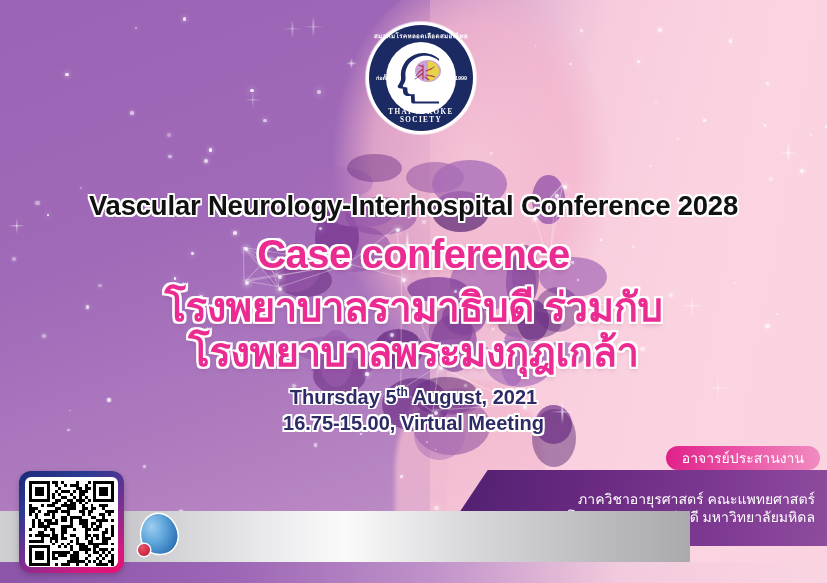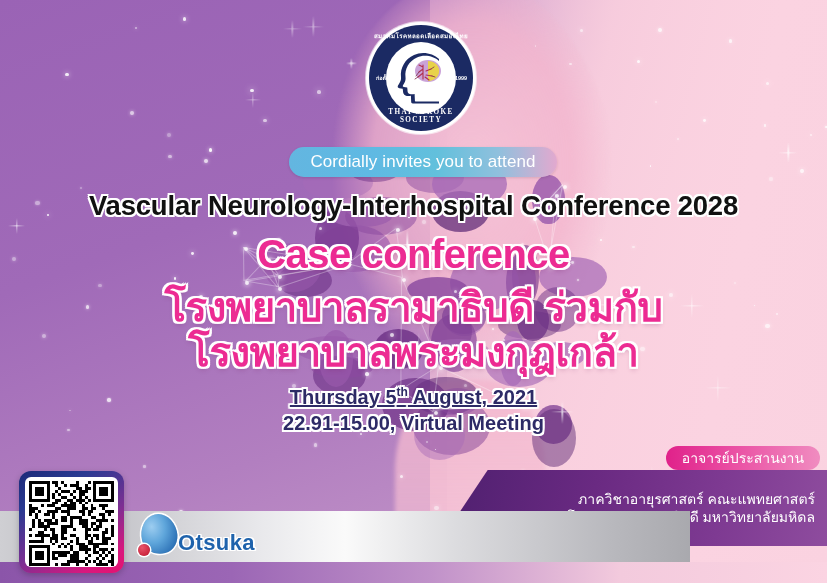--- a/index.html
+++ b/index.html
@@ -124,21 +124,21 @@
   .case-l3{top:320px;font-size:40px;letter-spacing:-.4px;}
 
   .datetime{
     position:absolute;left:0;right:0;text-align:center;
     font-weight:bold;color:#2d2a66;font-size:20px;
     text-shadow:
       -1.7px -1.7px 0 #fff, 1.7px -1.7px 0 #fff,
       -1.7px  1.7px 0 #fff, 1.7px  1.7px 0 #fff,
       -1.7px 0 0 #fff, 1.7px 0 0 #fff, 0 -1.7px 0 #fff, 0 1.7px 0 #fff;
   }
-  .dt1{top:385px;text-decoration:underline;} .dt2{top:412px;}
+  .dt1{top:385px;} .dt2{top:412px;}
   .ord{font-size:12px;vertical-align:super;}
 
   
   .coord-badge{
     position:absolute;right:7px;top:446px;height:24px;
     padding:0 16px;border-radius:12px;
     background:linear-gradient(90deg,#e0218a 0%, #ea51a4 45%, #f08cc0 100%);
     display:flex;align-items:center;
   }
   .coord-badge span{color:#fff;font-size:14px;white-space:nowrap;}
@@ -456,48 +456,44 @@
             <path d="M28 14v14M28 18l-4 3M28 22l-5 4M28 16l-4-2M30 26l4 3M31 20l5-2M31 24l6 1"></path>
           </g>
           <g stroke="#7a2b46" stroke-width=".8" fill="none" stroke-linecap="round">
             <path d="M24 21l-3 4M23 26l-3 2M36 18l3-2M37 25l3 1"></path>
           </g>
         </svg>
       </div>
     </div>
   </div>
 
-  <div class="invite-badge">
-    <span>Cordially invites you to attend</span>
-  </div>
 
   <div class="conf-title">Vascular Neurology-Interhospital Conference 2028</div>
 
   <div class="case-line case-l1">Case conference</div>
   <div class="case-line case-l2">โรงพยาบาลรามาธิบดี ร่วมกับ</div>
   <div class="case-line case-l3">โรงพยาบาลพระมงกุฎเกล้า</div>
 
   <div class="datetime dt1"><span>Thursday 5</span><span class="ord">th</span><span> August, 2021</span></div>
-  <div class="datetime dt2">22.91-15.00, Virtual Meeting</div>
+  <div class="datetime dt2">16.75-15.00, Virtual Meeting</div>
 
   <div class="coord-badge">
     <span>อาจารย์ประสานงาน</span>
   </div>
   <div class="speaker-panel">
     <div class="sp-aff">ภาควิชาอายุรศาสตร์ คณะแพทยศาสตร์</div>
     <div class="sp-aff">โรงพยาบาลรามาธิบดี มหาวิทยาลัยมหิดล</div>
   </div>
 
   <div class="bottom-fill"></div>
   <div class="sponsor-bar"></div>
 
   <div class="otsuka-logo">
     <div class="ot-balloon"></div>
     <div class="ot-dot"></div>
-    <div class="ot-word">Otsuka</div>
   </div>
 
 
   <div class="qr-wrap">
     <div class="qr-inner">
       <div class="qr-canvas" id="qrcanvas">
           <div class="qm" style="left: 0px; top: 0px; width: 2.93103px; height: 2.93103px;"></div>
           <div class="qm" style="left: 2.93103px; top: 0px; width: 2.93103px; height: 2.93103px;"></div>
           <div class="qm" style="left: 5.86207px; top: 0px; width: 2.93103px; height: 2.93103px;"></div>
           <div class="qm" style="left: 8.7931px; top: 0px; width: 2.93103px; height: 2.93103px;"></div>

